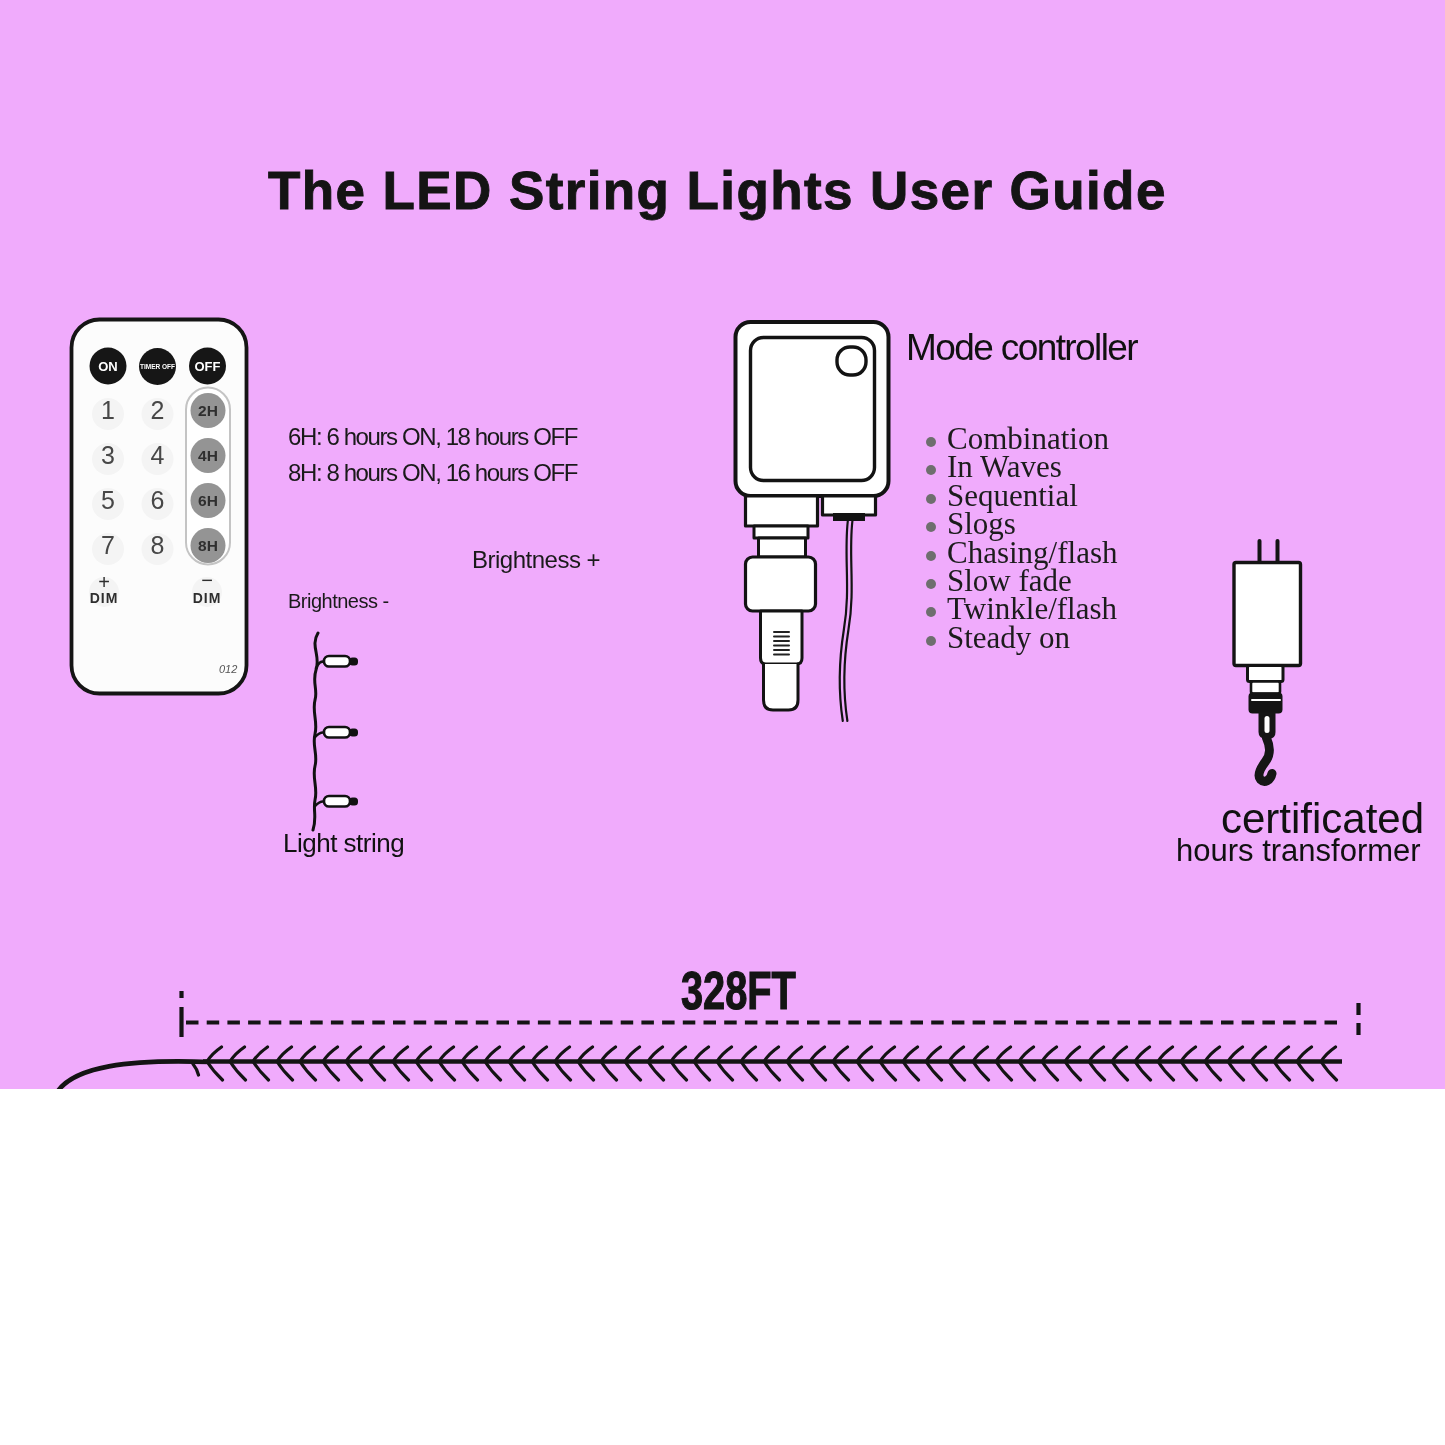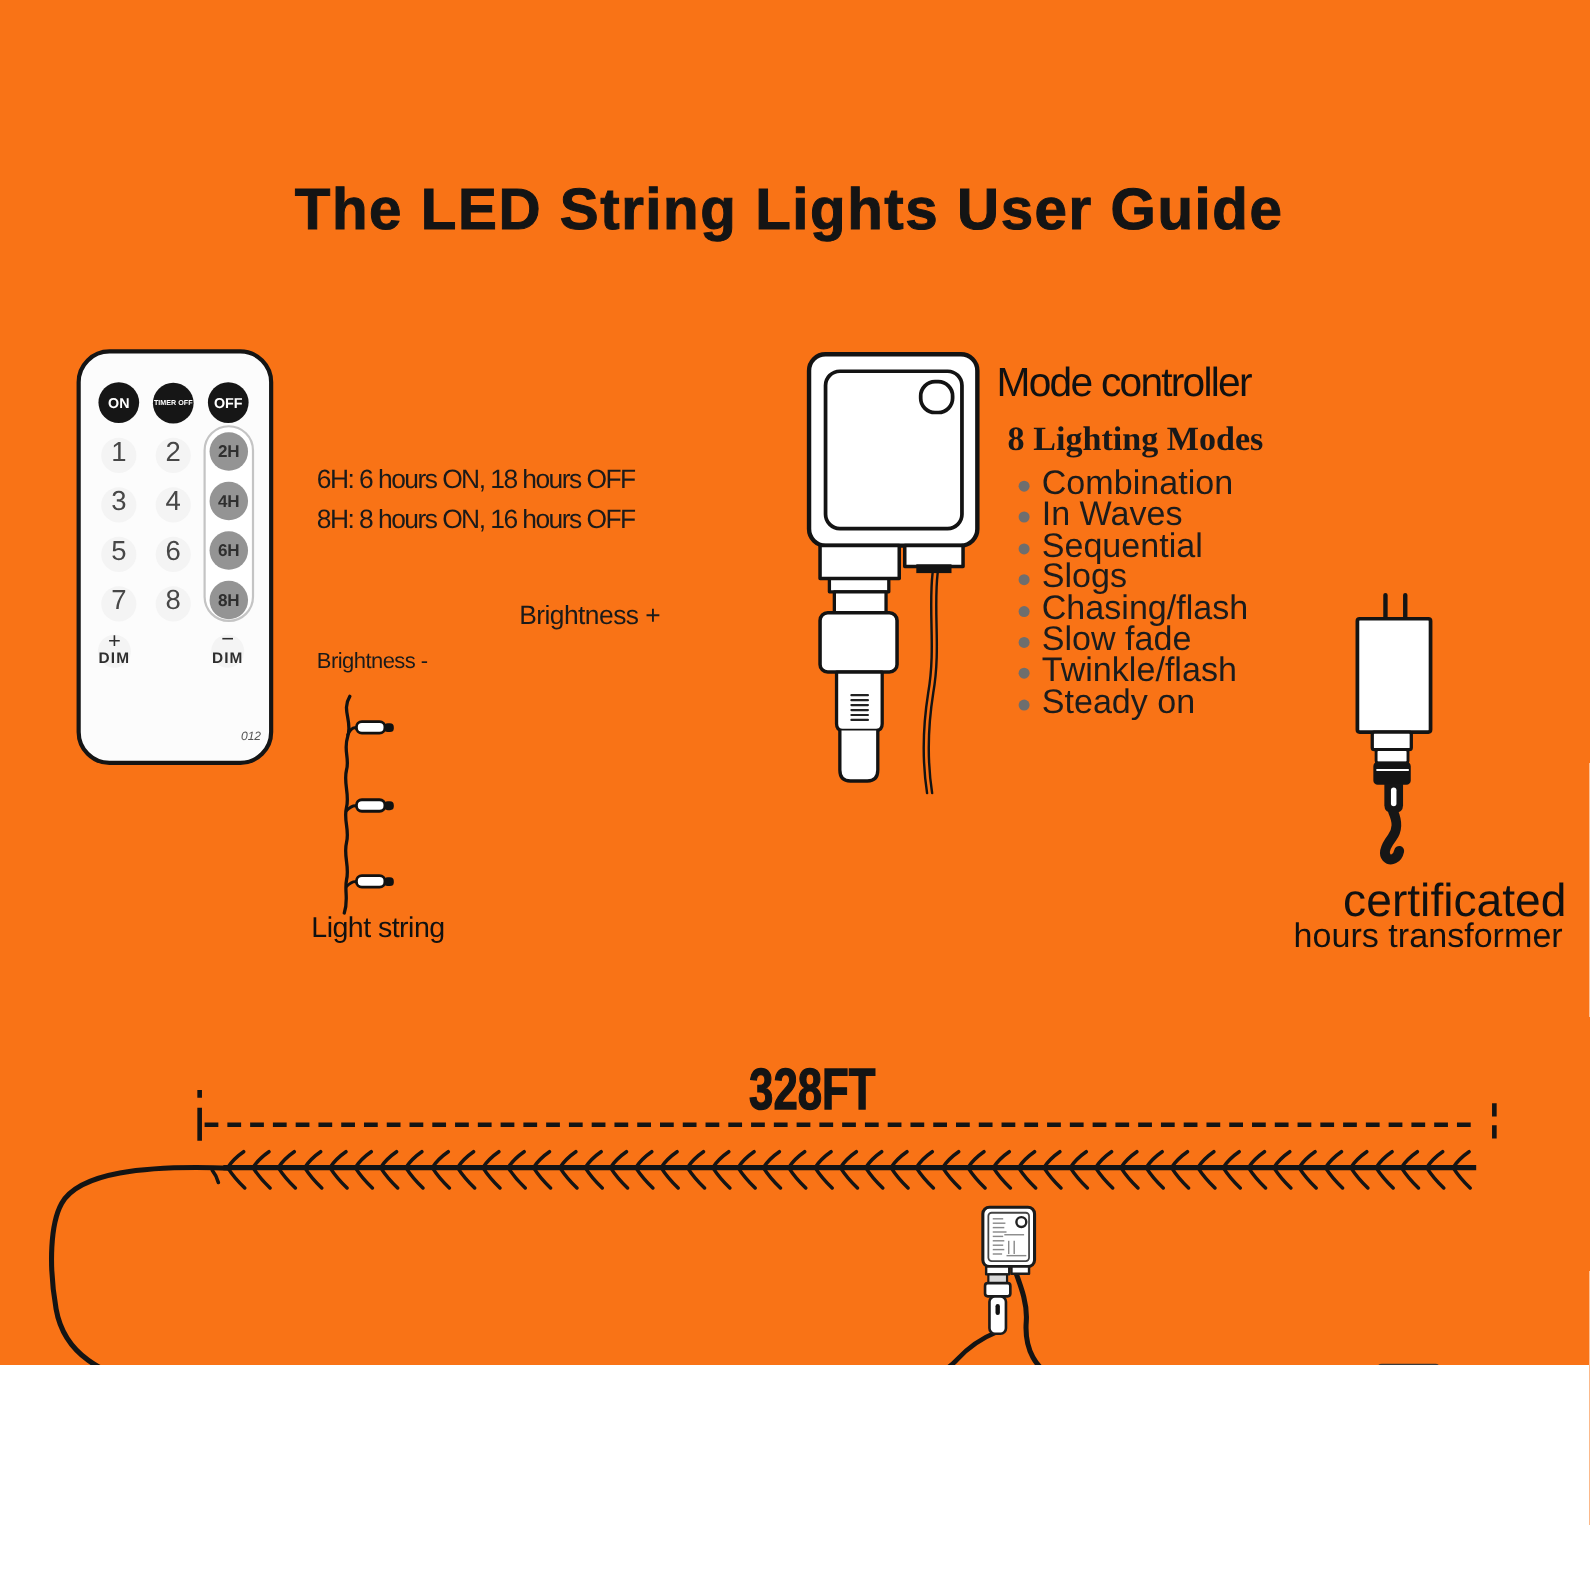--- a/index.html
+++ b/index.html
@@ -1,47 +1,46 @@
 <!DOCTYPE html>
 <html><head>
 <meta charset="utf-8">
 <style>
   html,body{margin:0;padding:0;background:#fff;}
-  #page{position:relative;width:1445px;height:1241px;background:#f97316;overflow:hidden;
+  #page{position:relative;width:1445px;height:1089px;background:#f0abfc;overflow:hidden;
         font-family:"Liberation Sans",sans-serif;color:#0d0d0d;}
   .abs{position:absolute;white-space:nowrap;}
   #title{left:268px;top:160px;font-size:53px;font-weight:bold;letter-spacing:1.4px;-webkit-text-stroke:0.9px #141414;color:#141414;}
   #hrs6{left:288px;top:423px;font-size:24px;color:#1a1a1a;letter-spacing:-1.4px;}
   #hrs8{left:288px;top:459px;font-size:24px;color:#1a1a1a;letter-spacing:-1.4px;text-align:center;}
   #brm{left:288px;top:546px;font-size:20px;letter-spacing:-0.5px;color:#1a1a1a;margin-top:44px;}
   #brp{left:472px;top:546px;font-size:24px;letter-spacing:-0.5px;color:#1a1a1a;text-align:right;}
   #lightstr{left:283px;top:828px;font-size:26px;letter-spacing:-0.5px;color:#111;}
   #modec{left:906px;top:327px;font-size:37px;color:#111;letter-spacing:-1.6px;}
   #lmhead{left:916px;top:381px;font-family:"Liberation Serif",serif;font-size:31px;font-weight:bold;color:#191919;}
-  #modelist{left:947px;top:425px;font-family:Liberation Sans, sans-serif;font-size:31px;color:#1c1c1c;line-height:28.4px;}
+  #modelist{left:947px;top:425px;font-family:Liberation Serif, serif;font-size:31px;color:#1c1c1c;line-height:28.4px;}
   #modelist .it{position:relative;}
   #modelist .it::before{content:"";position:absolute;left:-21px;top:12px;width:10px;height:10px;border-radius:50%;background:#6e6e6e;}
   #cert{left:1221px;top:795px;font-size:42px;color:#111;}
   #safet{left:1176px;top:833px;font-size:31px;color:#111;}
   #dimh{left:539px;top:846px;font-size:68px;font-weight:bold;color:#141414;letter-spacing:3.2px;-webkit-text-stroke:1.1px #141414;}
   #ft328{left:681px;top:960px;font-size:53px;font-weight:bold;color:#141414;transform:scaleX(0.75);transform-origin:0 0;-webkit-text-stroke:1.2px #141414;}
   #ft17{left:613px;top:1322px;font-size:30px;color:#111;}
   svg{position:absolute;left:0;top:0;}
 </style>
 </head>
 <body>
 <div id="page">
   <div class="abs" id="title">The LED String Lights User Guide</div>
   <div class="abs" id="hrs6">6H: 6 hours ON, 18 hours OFF</div>
   <div class="abs" id="hrs8">8H: 8 hours ON, 16 hours OFF</div>
   <div class="abs" id="brm">Brightness -</div>
   <div class="abs" id="brp">Brightness +</div>
   <div class="abs" id="lightstr">Light string</div>
   <div class="abs" id="modec">Mode controller</div>
-  <div class="abs" id="lmhead">8 Lighting Modes</div>
   <div class="abs" id="modelist">
     <div class="it">Combination</div>
     <div class="it">In Waves</div>
     <div class="it">Sequential</div>
     <div class="it">Slogs</div>
     <div class="it">Chasing/flash</div>
     <div class="it">Slow fade</div>
     <div class="it">Twinkle/flash</div>
     <div class="it">Steady on</div>
   </div>

